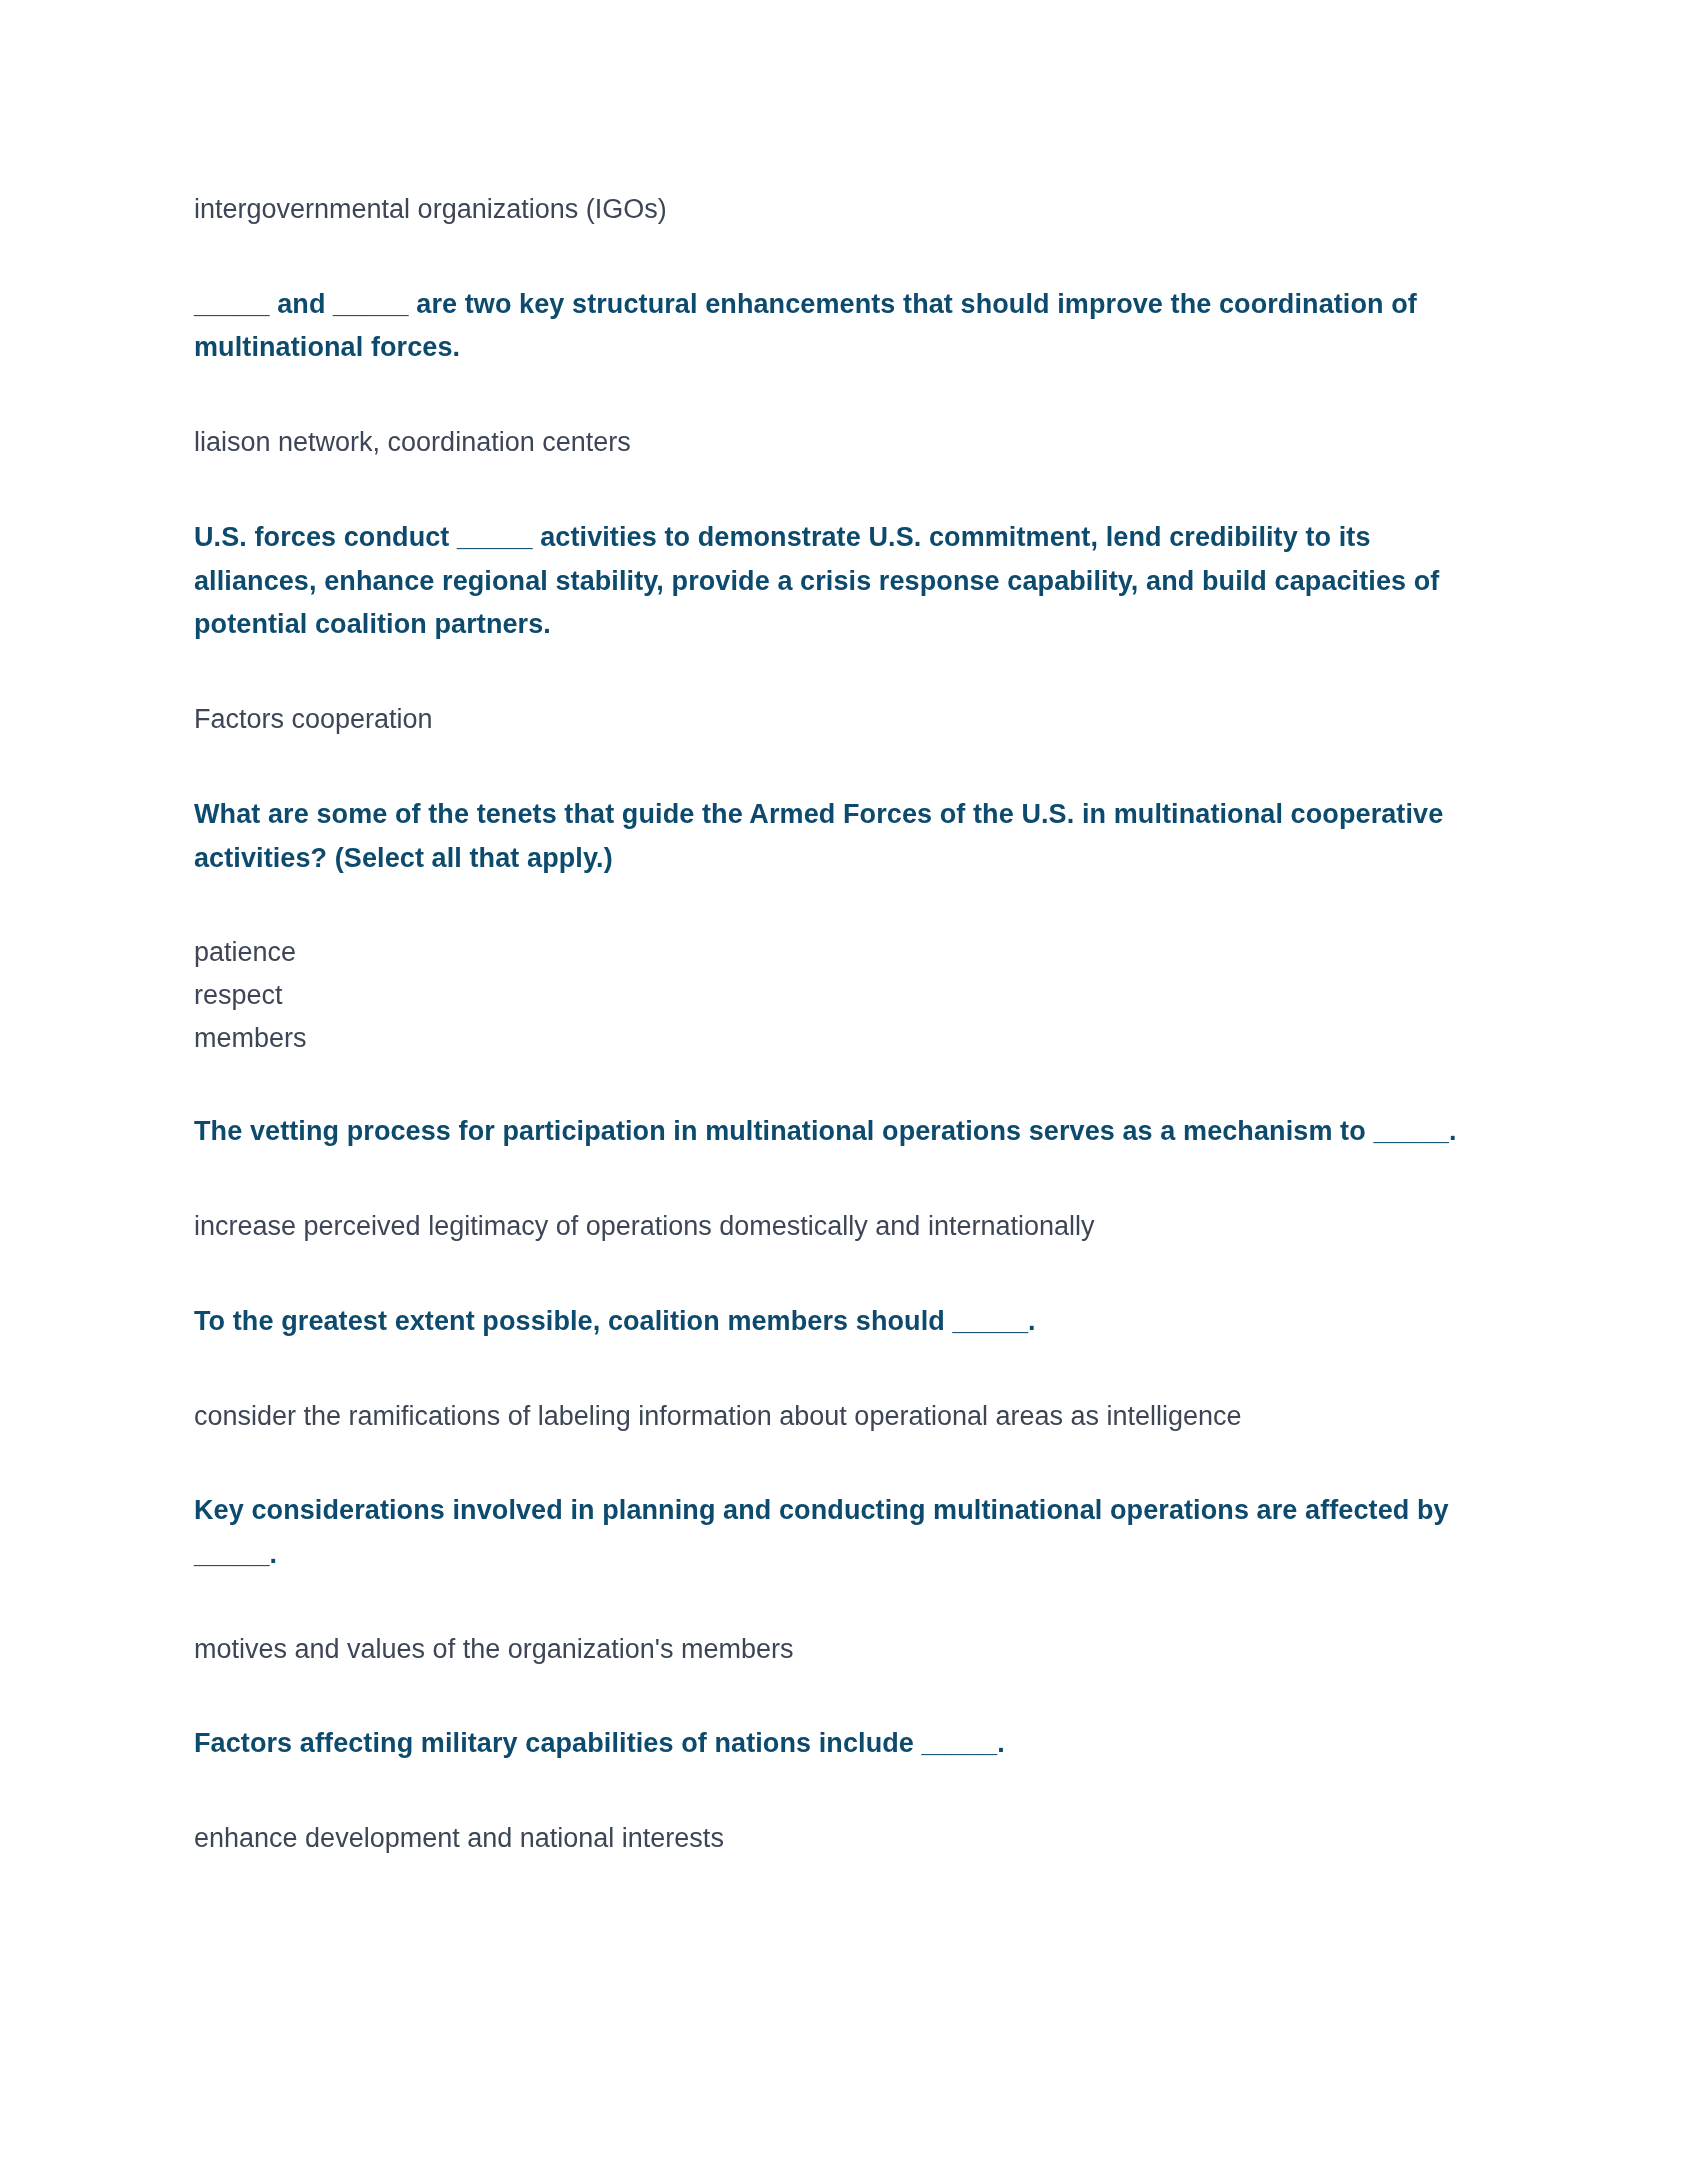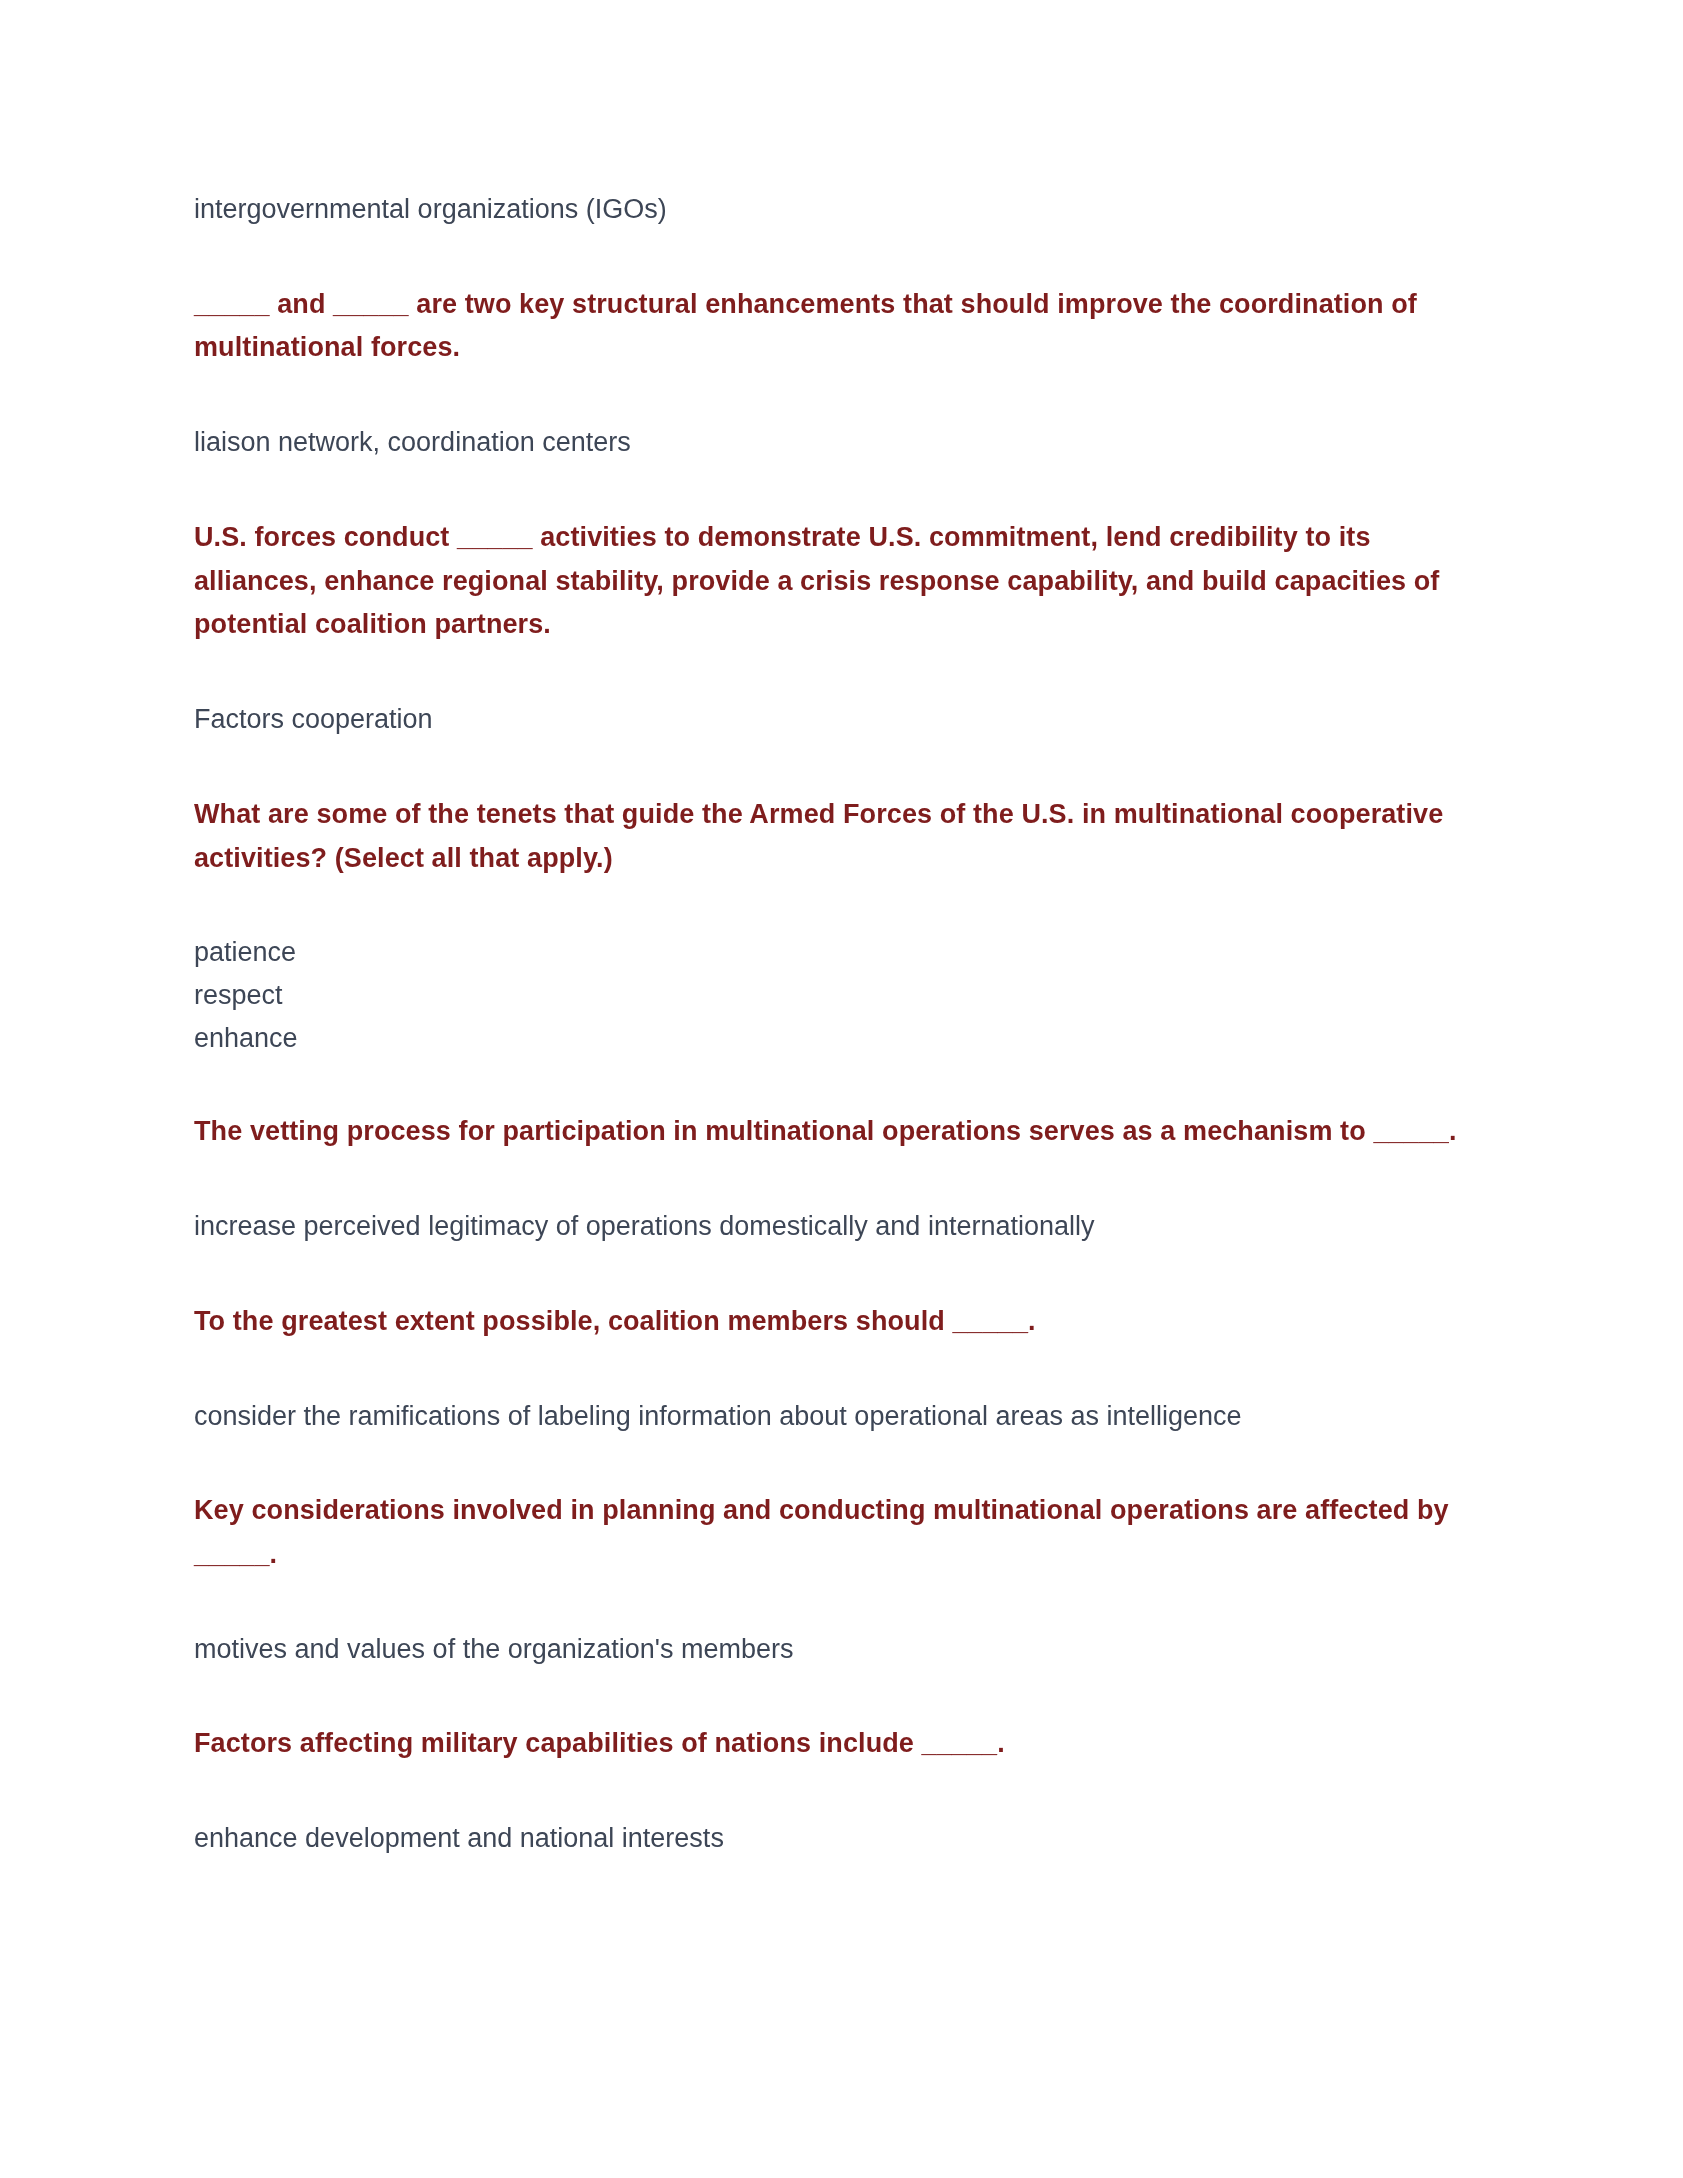--- a/index.html
+++ b/index.html
@@ -26,21 +26,21 @@
   .answer {
     font-size: 27px;
     line-height: 1.62;
     font-weight: 400;
     color: #3d4656;
   }
   .question {
     font-size: 27px;
     line-height: 1.62;
     font-weight: bold;
-    color: #7f1d1d;
+    color: #0c4a6e;
     letter-spacing: 0.1px;
   }
   .list {
     margin: 0 0 51px 0;
   }
   .list .item {
     font-size: 27px;
     line-height: 1.58;
     font-weight: 400;
     color: #3d4656;
@@ -53,21 +53,21 @@
   <div id="content">
       <p class="block answer">intergovernmental organizations (IGOs)</p>
       <p class="block question">_____ and _____ are two key structural enhancements that should improve the coordination of multinational forces.</p>
       <p class="block answer">liaison network, coordination centers</p>
       <p class="block question">U.S. forces conduct _____ activities to demonstrate U.S. commitment, lend credibility to its alliances, enhance regional stability, provide a crisis response capability, and build capacities of potential coalition partners.</p>
       <p class="block answer">Factors cooperation</p>
       <p class="block question">What are some of the tenets that guide the Armed Forces of the U.S. in multinational cooperative activities? (Select all that apply.)</p>
       <div class="list">
         <div class="item">patience</div>
         <div class="item">respect</div>
-        <div class="item">enhance</div>
+        <div class="item">members</div>
       </div>
       <p class="block question">The vetting process for participation in multinational operations serves as a mechanism to _____.</p>
       <p class="block answer">increase perceived legitimacy of operations domestically and internationally</p>
       <p class="block question">To the greatest extent possible, coalition members should _____.</p>
       <p class="block answer">consider the ramifications of labeling information about operational areas as intelligence</p>
       <p class="block question">Key considerations involved in planning and conducting multinational operations are affected by _____.</p>
       <p class="block answer">motives and values of the organization's members</p>
       <p class="block question">Factors affecting military capabilities of nations include _____.</p>
       <p class="block answer">enhance development and national interests</p>
     </div>

